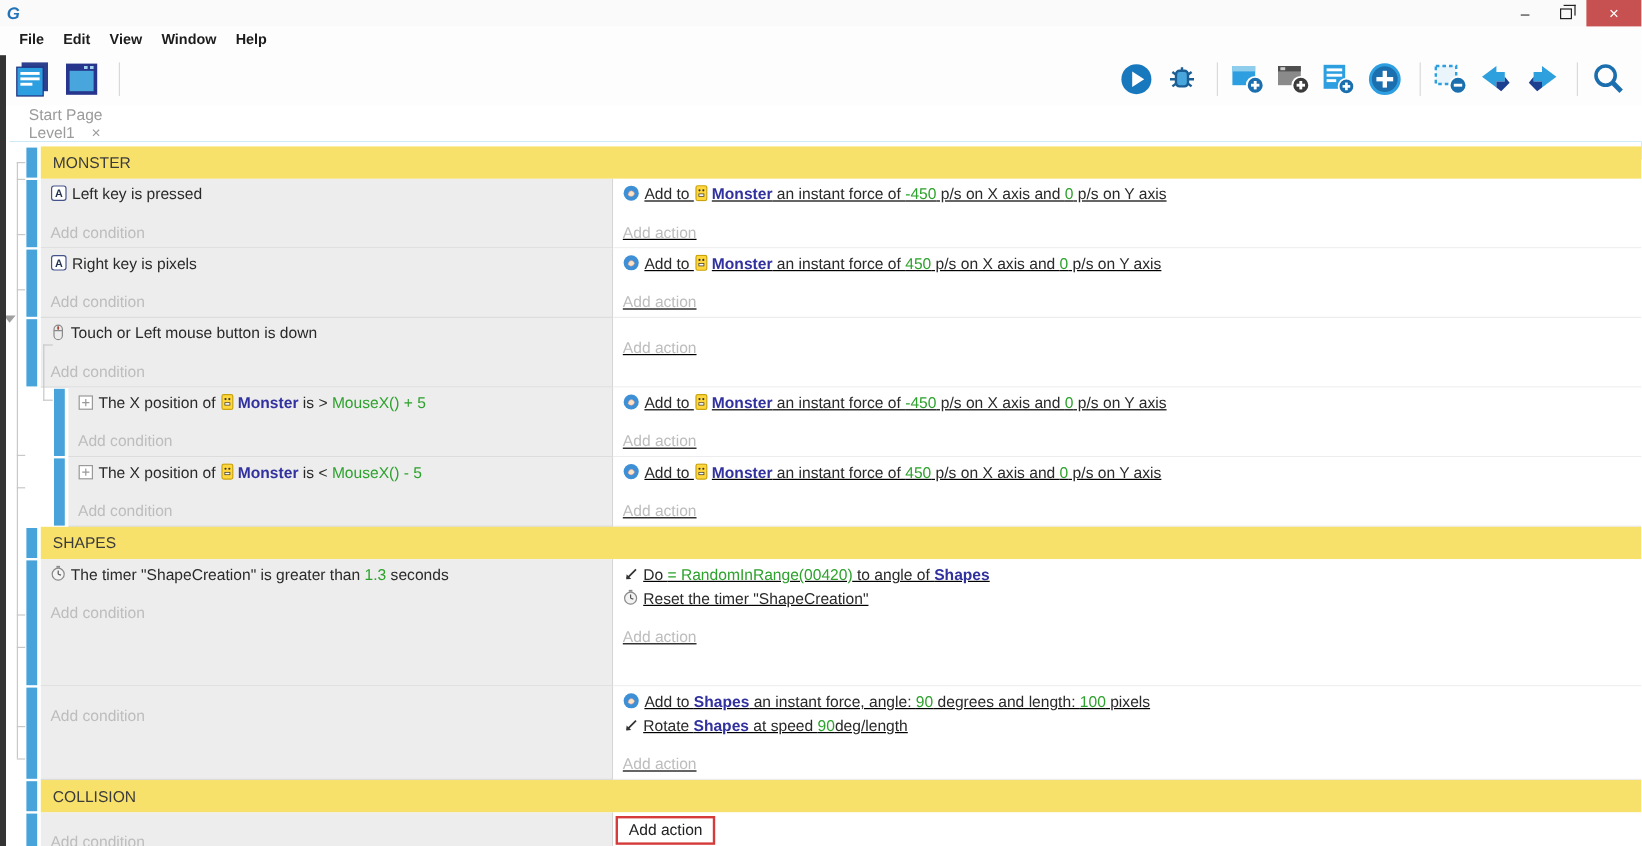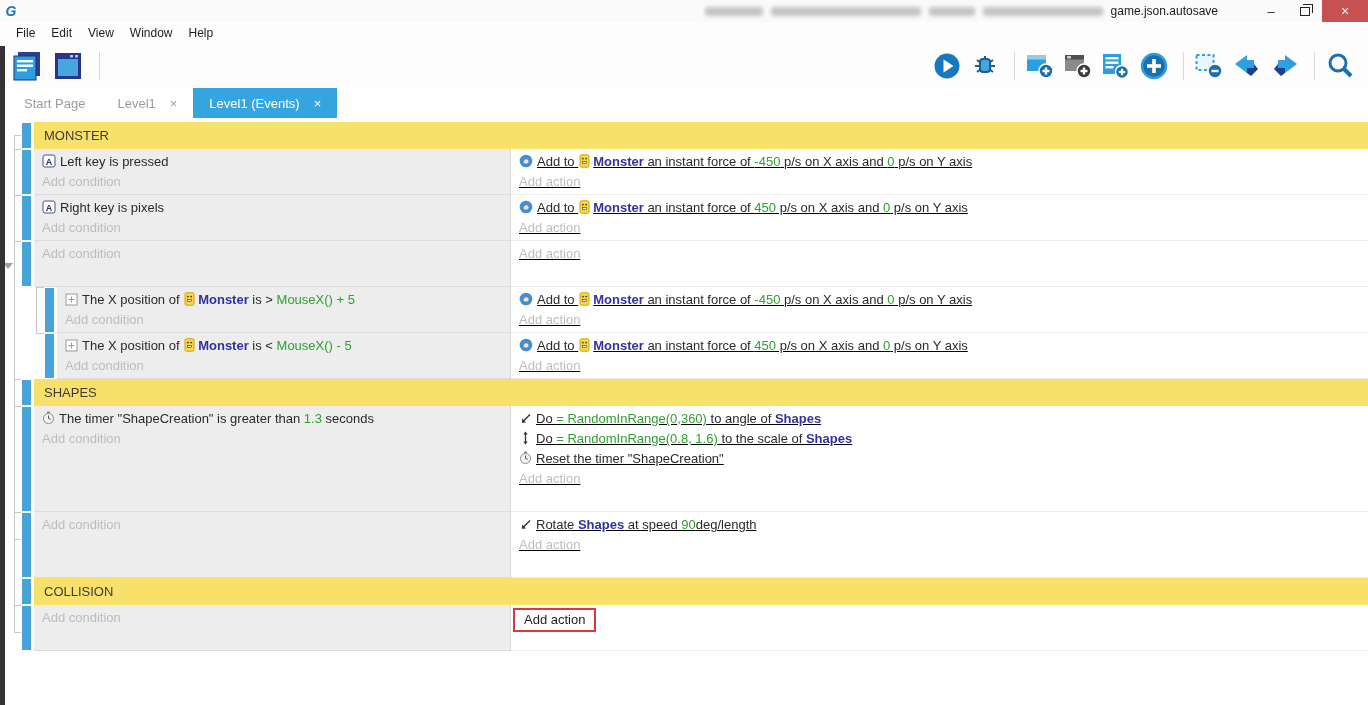--- a/index.html
+++ b/index.html
@@ -13,31 +13,31 @@
   .blurblock { height:9px; background:#b9b9b9; border-radius:3px; filter:blur(2px); opacity:.85; }
   .title-text { font-size:12px; color:#1a1a1a; }
   .win-controls { position:absolute; right:0; top:0; height:22px; display:flex; }
   .wbtn { width:34px; height:22px; display:flex; align-items:center; justify-content:center;
           font-size:13px; color:#222; cursor:default; }
   .wbtn.close { width:46px; background:#c75050; color:#fff; font-size:14px; }
   .restore-glyph { width:10px; height:9px; border:1px solid #222; position:relative; }
   .restore-glyph:before { content:""; position:absolute; left:2px; top:-4px; width:9px; height:8px;
           border:1px solid #222; border-bottom:none; border-left:none; }
   
-  .menubar { height:22px; background:#fdfdfd; display:flex; align-items:center; padding-left:8px; }
+  .menubar { height:22px; background:#fdfdfd; display:flex; align-items:center; padding-left:8px;font-weight:bold; }
   .menu-item { font-size:12px; color:#1c1c1c; padding:2px 8px; }
   
   .toolbar { height:44px; background:#fdfdfd; display:flex; align-items:center; padding:0 10px 0 14px; }
   .tbtn { width:32px; height:32px; display:flex; align-items:center; justify-content:center; }
   .tbtn svg { display:block; }
   .tsep { width:1px; height:28px; background:#d9d9d9; margin:0 5px; }
   .toolbar-right { margin-left:auto; display:flex; align-items:center; gap:6px; }
   .toolbar-left { display:flex; align-items:center; gap:8px; }
   
-  .tabbar { height:30px; background:#fff; display:flex; align-items:stretch; padding-left:8px; }
+  .tabbar { height:30px; background:#fff; display:flex; align-items:stretch; padding-left:8px;flex-direction:column; }
   .tab { display:flex; align-items:center; gap:14px; padding:0 16px; font-size:13px; color:#9b9b9b; }
   .tab .tab-close { font-size:13px; color:#9b9b9b; }
   .tab.active { background:#35a5e0; color:#fff; }
   .tab.active .tab-close { color:#fff; }
   
   #events { position:relative; height:587px; background:#fff; padding-top:4px; overflow:hidden; }
   .left-strip { position:absolute; left:0; top:46px; width:5px; height:659px; background:#333; z-index:9; }
   .row { display:flex; position:relative; }
   .gutter { position:relative; flex:none; }
   .lvl0 > .gutter { width:34px; }
@@ -50,44 +50,37 @@
   .g-row { height:27px; }
   .cond-cell { flex:none; background:#ededed; border-right:1px solid #d6d6d6;
                border-bottom:1px solid #dcdcdc; padding:3px 0 2px 0; }
   .lvl0 > .cond-cell { width:477px; }
   .lvl1 > .cond-cell { width:454px; }
   .act-cell { flex:1; background:#fff; border-bottom:1px solid #ececec; padding:3px 0 2px 0;text-decoration:underline; }
   .line { display:block; padding:1px 8px; font-size:13px; line-height:18px; color:#2a2a2a; white-space:pre; }
   .line .tx { white-space:pre; }
   .line .obj { color:#31319f; font-weight:bold; white-space:pre; }
   .line .val { color:#2da22d; white-space:pre; }
-  .line.ph { color:#bdbdbd; }
+  .line.ph { color:#bdbdbd;margin-top:12px; }
   .ic { display:inline-block; vertical-align:-2px; margin-right:4px; }
   .ic svg { display:block; }
   .mi { display:inline-block; vertical-align:-2px; margin:0 3px 0 1px; }
   .mi svg { display:block; }
   .hl-box { display:inline-block; border:2px solid #d53b3b; padding:1px 9px; color:#222;
             font-size:13px; line-height:18px; margin:0 0 0 2px; }
   .tick { position:absolute; height:0; border-top:1px solid #c8c8c8; z-index:1; }
   .vline { position:absolute; width:0; border-left:1px solid #c8c8c8; z-index:1; }
   .collapse-arrow { position:absolute; width:0; height:0; z-index:2;
        border-left:5px solid transparent; border-right:5px solid transparent; border-top:6px solid #9f9f9f; }
 </style>
 </head>
 <body>
 
 <div class="titlebar">
   <div class="app-logo">G</div>
-  <div class="title-wrap">
-    <span class="blurblock" style="width:58px"></span>
-    <span class="blurblock" style="width:150px"></span>
-    <span class="blurblock" style="width:46px"></span>
-    <span class="blurblock" style="width:120px"></span>
-    <span class="title-text">game.json.autosave</span>
-  </div>
   <div class="win-controls">
     <div class="wbtn">–</div>
     <div class="wbtn">
         <span class="restore-glyph"></span>
       </div>
     <div class="wbtn close">×</div>
   </div>
 </div>
 
 <div class="menubar">
@@ -301,20 +294,26 @@
               <rect x="3.4" y="7.6" width="4.2" height="2" fill="#fff" stroke="#333" stroke-width="0.6"></rect>
             </svg></span><span class="obj">Monster</span><span class="tx"> an instant force of </span><span class="val">450</span><span class="tx"> p/s on X axis and </span><span class="val">0</span><span class="tx"> p/s on Y axis</span></div>
         <div class="line ph">Add action</div>
       </div>
     </div>
     <div class="row lvl0 e-row" style="min-height: 46px;">
       <div class="gutter">
         <div class="bluebar"></div>
       </div>
       <div class="cond-cell">
+        <div class="line"><span class="ic"><svg xmlns="http://www.w3.org/2000/svg" width="13" height="14" viewBox="0 0 13 14">
+              <rect x="3" y="1" width="7" height="12" rx="3.5" fill="#ececec" stroke="#8a8a8a"></rect>
+              <line x1="6.5" y1="1" x2="6.5" y2="5.5" stroke="#8a8a8a"></line>
+              <line x1="3" y1="5.5" x2="10" y2="5.5" stroke="#8a8a8a"></line>
+              <rect x="5.8" y="2.2" width="1.4" height="2.2" fill="#b5412f"></rect>
+            </svg></span><span class="tx">Touch or Left mouse button is down</span></div>
         <div class="line ph">Add condition</div>
       </div>
       <div class="act-cell">
         <div class="line ph">Add action</div>
       </div>
     </div>
     <div class="row lvl1 e-row" style="min-height: 46px;">
       <div class="gutter">
         <div class="bluebar"></div>
       </div>
@@ -390,43 +389,42 @@
               <line x1="6.5" y1="7.5" x2="6.5" y2="4.5" stroke="#555"></line>
               <line x1="6.5" y1="7.5" x2="8.8" y2="8.3" stroke="#555"></line>
               <rect x="5" y="0.5" width="3" height="1.6" fill="#8a8a8a"></rect>
             </svg></span><span class="tx">The timer "ShapeCreation" is greater than </span><span class="val">1.3</span><span class="tx"> seconds</span></div>
         <div class="line ph">Add condition</div>
       </div>
       <div class="act-cell">
         <div class="line"><span class="ic"><svg xmlns="http://www.w3.org/2000/svg" width="13" height="13" viewBox="0 0 13 13">
               <line x1="11" y1="2.5" x2="3.5" y2="10" stroke="#333" stroke-width="1.4"></line>
               <path d="M2.8 10.8 L3.2 6.6 L7 10.4 Z" fill="#333"></path>
-            </svg></span><span class="tx">Do </span><span class="val">= RandomInRange(0,360)</span><span class="tx"> to angle of </span><span class="obj">Shapes</span></div>
-        <div class="line"><span class="ic"><svg xmlns="http://www.w3.org/2000/svg" width="13" height="14" viewBox="0 0 13 14">
-              <line x1="6.5" y1="2.5" x2="6.5" y2="11.5" stroke="#333" stroke-width="1.3"></line>
-              <path d="M6.5 0.5 L4.3 3.5 L8.7 3.5 Z" fill="#333"></path>
-              <path d="M6.5 13.5 L4.3 10.5 L8.7 10.5 Z" fill="#333"></path>
-            </svg></span><span class="tx">Do </span><span class="val">= RandomInRange(0.8, 1.6)</span><span class="tx"> to the scale of </span><span class="obj">Shapes</span></div>
+            </svg></span><span class="tx">Do </span><span class="val">= RandomInRange(00420)</span><span class="tx"> to angle of </span><span class="obj">Shapes</span></div>
         <div class="line"><span class="ic"><svg xmlns="http://www.w3.org/2000/svg" width="13" height="14" viewBox="0 0 13 14">
               <circle cx="6.5" cy="7.5" r="5" fill="#f3f3f3" stroke="#8a8a8a"></circle>
               <line x1="6.5" y1="7.5" x2="6.5" y2="4.5" stroke="#555"></line>
               <line x1="6.5" y1="7.5" x2="8.8" y2="8.3" stroke="#555"></line>
               <rect x="5" y="0.5" width="3" height="1.6" fill="#8a8a8a"></rect>
             </svg></span><span class="tx">Reset the timer "ShapeCreation"</span></div>
         <div class="line ph">Add action</div>
       </div>
     </div>
     <div class="row lvl0 e-row" style="min-height: 66px;">
       <div class="gutter">
         <div class="bluebar"></div>
       </div>
       <div class="cond-cell">
         <div class="line ph">Add condition</div>
       </div>
       <div class="act-cell">
+        <div class="line"><span class="ic"><svg xmlns="http://www.w3.org/2000/svg" width="14" height="14" viewBox="0 0 14 14">
+              <circle cx="7" cy="7" r="6.3" fill="#3d8fd6"></circle>
+              <path d="M4.3 8.2 Q5 5.2 7 5 Q9.4 5.2 9.8 7.6 Q8.8 10 6.8 9.8 Q4.8 9.6 4.3 8.2 Z" fill="#fbe3c6" stroke="#c88" stroke-width="0.4"></path>
+            </svg></span><span class="tx">Add to </span><span class="obj">Shapes</span><span class="tx"> an instant force, angle: </span><span class="val">90</span><span class="tx"> degrees and length: </span><span class="val">100</span><span class="tx"> pixels</span></div>
         <div class="line"><span class="ic"><svg xmlns="http://www.w3.org/2000/svg" width="13" height="13" viewBox="0 0 13 13">
               <line x1="11" y1="2.5" x2="3.5" y2="10" stroke="#333" stroke-width="1.4"></line>
               <path d="M2.8 10.8 L3.2 6.6 L7 10.4 Z" fill="#333"></path>
             </svg></span><span class="tx">Rotate </span><span class="obj">Shapes</span><span class="tx"> at speed </span><span class="val">90</span><span class="tx">deg/length</span></div>
         <div class="line ph">Add action</div>
       </div>
     </div>
     <div class="row lvl0 g-row">
       <div class="gutter">
         <div class="bluebar"></div>

